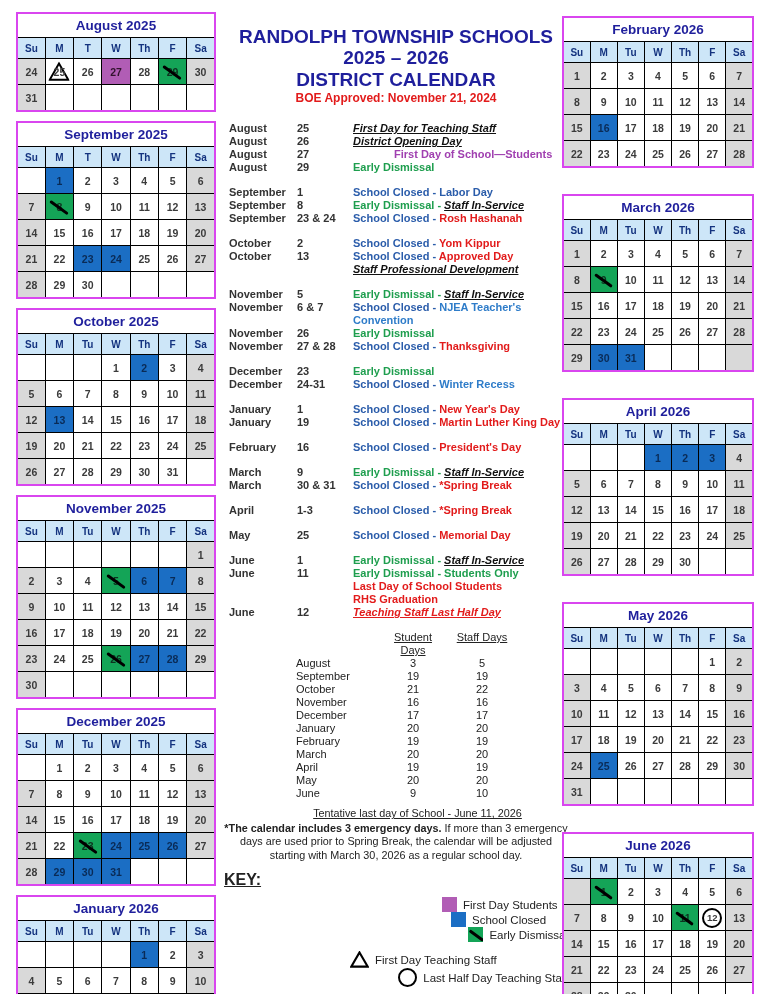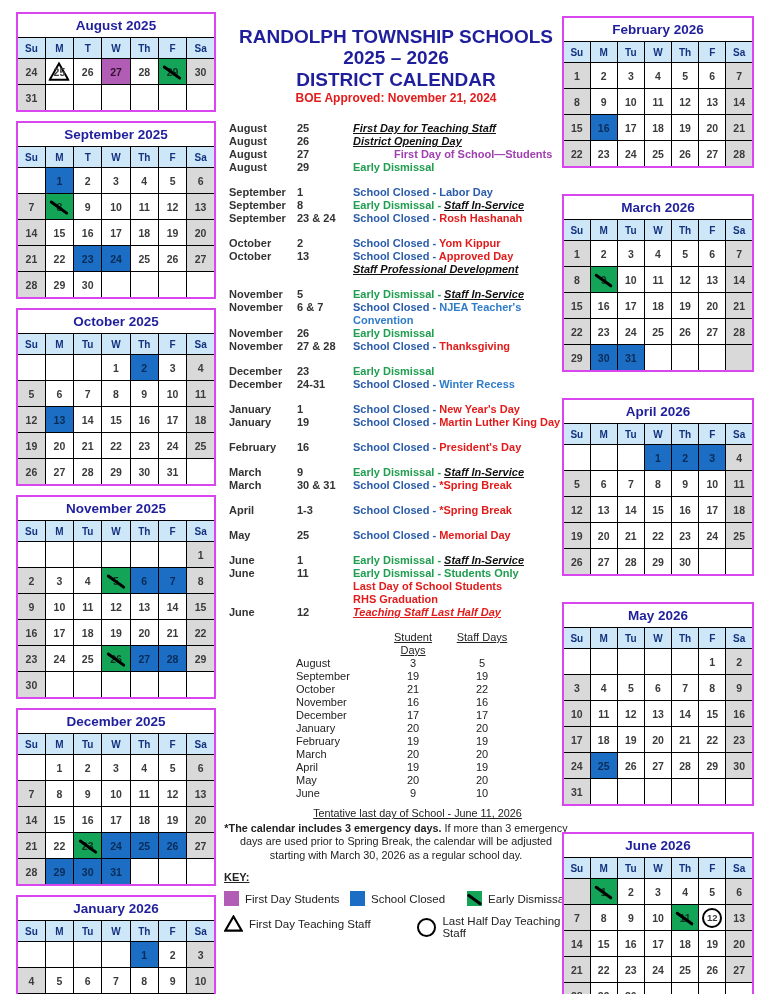--- a/index.html
+++ b/index.html
@@ -63,22 +63,22 @@
   .dt-total{border-top:1.5px solid #444;margin-top:5px;padding-top:5px;font-weight:bold;}
   .dt-total .dt-c2,.dt-total .dt-c3{color:#E21B1B;}
 
   
   .notes{margin-top:7px;text-align:center;font-size:10.8px;color:#222;line-height:13.5px;}
   .tentative{text-decoration:underline;margin-bottom:1px;padding-left:43px;}
   .emergency b{font-weight:bold;}
 
   
   .key{margin-top:9px;font-size:11.5px;color:#222;}
-  .key-title{font-weight:bold;text-decoration:underline;font-size:11px;margin-bottom:8px;}
-  .key-row{display:flex;align-items:flex-start;margin-bottom:9px;}
+  .key-title{font-weight:bold;text-decoration:underline;font-size:16px;margin-bottom:8px;}
+  .key-row{display:flex;align-items:flex-end;margin-bottom:9px;flex-direction:column;}
   .key-item{display:flex;align-items:center;gap:6px;}
   .kicon{width:15px;height:15px;display:inline-block;position:relative;flex:none;}
   .kicon.purple{background:#B15DB5;}
   .kicon.blue{background:#1B6EC4;}
   .kicon.green{background:#14A457;overflow:hidden;}
   .kicon.green .slash{left:-6%;top:44%;width:112%;height:3px;}
   .ktri{width:19px;height:17px;flex:none;}
   .kring{width:15px;height:15px;border:2.5px solid #000;border-radius:50%;display:inline-block;flex:none;}
 </style>
 </head>

